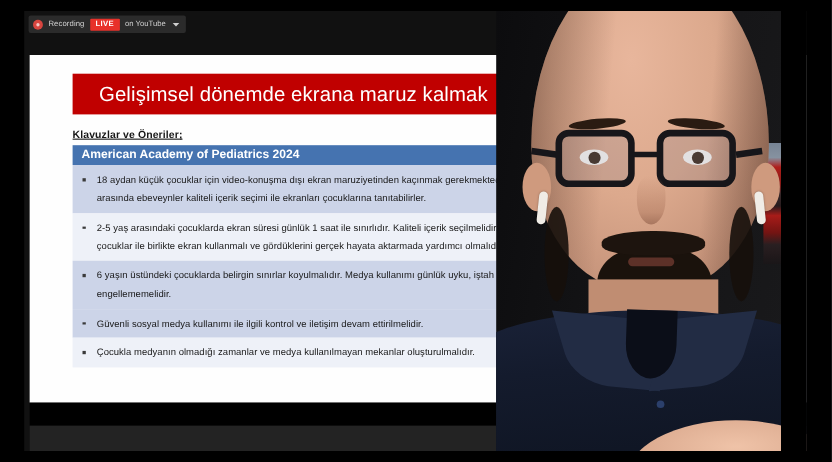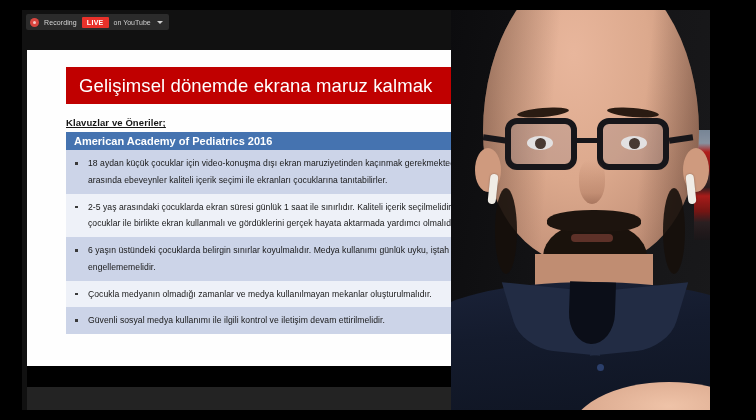--- a/index.html
+++ b/index.html
@@ -115,21 +115,21 @@
     position: absolute;
     left: 39px; top: 17px;
     width: 478px; height: 37px;
     background: #C00000;
     display: flex; align-items: center;
   }
   #slide-title-bar .t {
     color: #ffffff;
     font-size: 18.5px;
     font-weight: 400;
-    padding-left: 13px;
+    padding-left: 24px;
     letter-spacing: .1px;
     white-space: nowrap;
   }
 
   #guides-label {
     position: absolute;
     left: 39px; top: 67px;
     font-size: 9.5px;
     font-weight: bold;
     color: #161616;
@@ -412,43 +412,43 @@
     <div id="shared-screen">
       <div id="slide">
 
         <div id="slide-title-bar">
           <span class="t">Gelişimsel dönemde ekrana maruz kalmak</span>
         </div>
 
         <div id="guides-label">Klavuzlar ve Öneriler;</div>
 
         <div id="aap-bar">
-          <span class="t">American Academy of Pediatrics 2016</span>
+          <span class="t">American Academy of Pediatrics 2024</span>
         </div>
 
         <div id="bullets">
           <div class="brow shade">
             <span class="bullet"></span>
             <p>18 aydan küçük çocuklar için video-konuşma dışı ekran maruziyetinden kaçınmak gerekmektedir. 18-24 ay arasında ebeveynler kaliteli içerik seçimi ile ekranları çocuklarına tanıtabilirler.</p>
           </div>
           <div class="brow plain">
             <span class="bullet"></span>
             <p>2-5 yaş arasındaki çocuklarda ekran süresi günlük 1 saat ile sınırlıdır. Kaliteli içerik seçilmelidir. Ebeveynler çocuklar ile birlikte ekran kullanmalı ve gördüklerini gerçek hayata aktarmada yardımcı olmalıdır.</p>
           </div>
           <div class="brow shade">
             <span class="bullet"></span>
             <p>6 yaşın üstündeki çocuklarda belirgin sınırlar koyulmalıdır. Medya kullanımı günlük uyku, iştah gibi faaliyetleri engellememelidir.</p>
           </div>
+          <div class="brow shade">
+            <span class="bullet"></span>
+            <p>Güvenli sosyal medya kullanımı ile ilgili kontrol ve iletişim devam ettirilmelidir.</p>
+          </div>
           <div class="brow plain">
             <span class="bullet"></span>
             <p>Çocukla medyanın olmadığı zamanlar ve medya kullanılmayan mekanlar oluşturulmalıdır.</p>
-          </div>
-          <div class="brow shade">
-            <span class="bullet"></span>
-            <p>Güvenli sosyal medya kullanımı ile ilgili kontrol ve iletişim devam ettirilmelidir.</p>
           </div>
         </div>
 
       </div>
     </div>
 
     <div id="person">
       <div class="bg-room"></div>
       <div class="shelf"></div>
       <div class="shelf-edge"></div>

